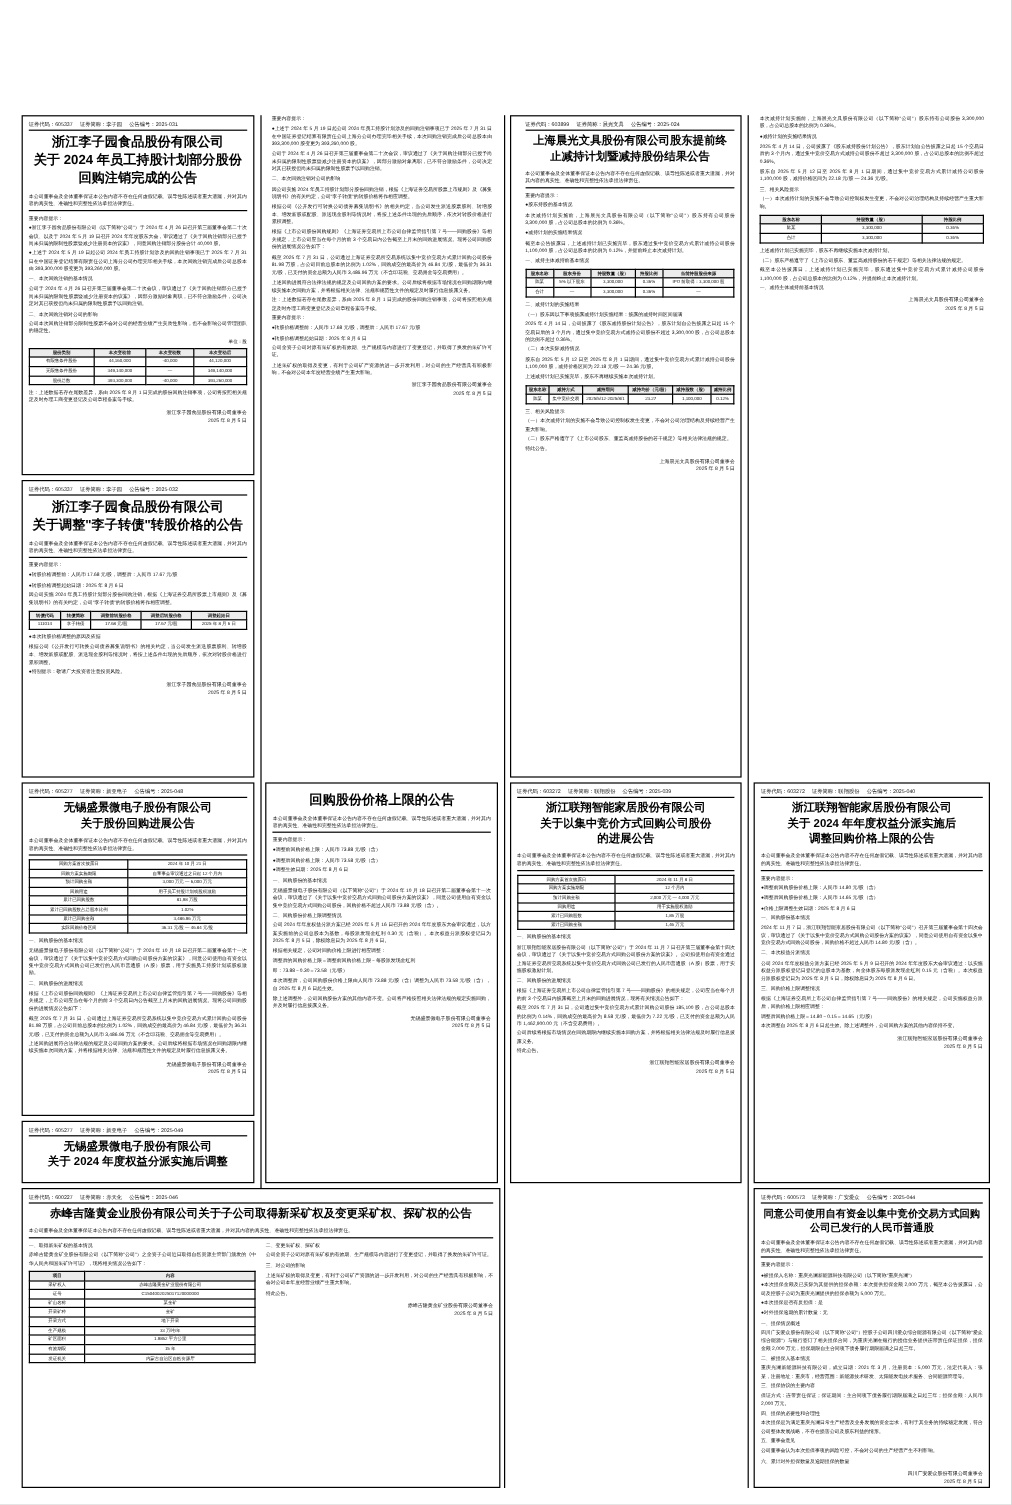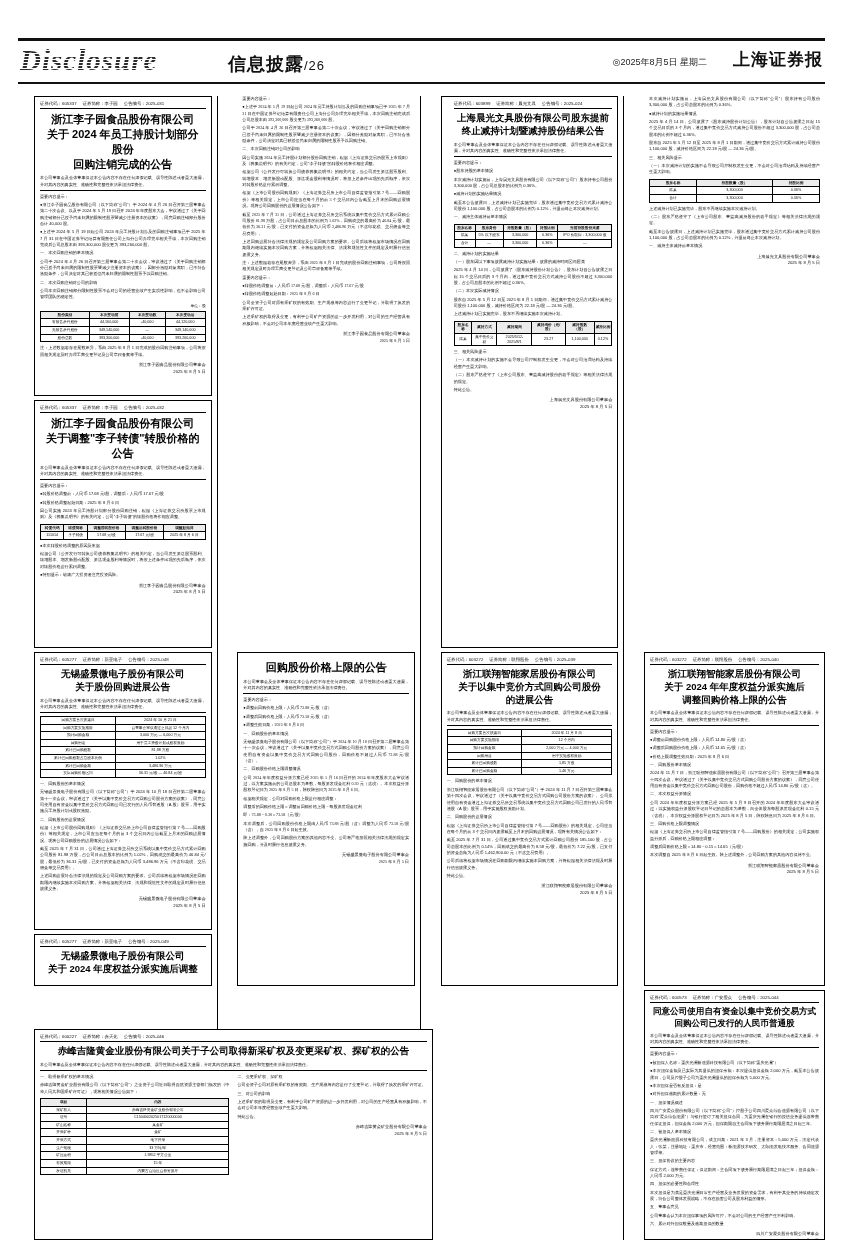--- a/index.html
+++ b/index.html
@@ -20,27 +20,27 @@
   }
   .mast-cn{position:absolute;left:210px;top:14px;font-size:18px;font-weight:bold;color:#111;letter-spacing:1px;}
   .mast-pg{font-size:13px;font-weight:normal;}
   .mast-right{position:absolute;right:118px;top:18px;font-size:9px;color:#222;}
   .mast-paper{position:absolute;right:2px;top:10px;font-size:17px;font-weight:bold;color:#111;
     font-family:"Liberation Serif","DejaVu Serif",serif;letter-spacing:1px;}
   
   .sheet{position:absolute;left:18px;right:18px;top:96px;bottom:14px;}
   .col{position:absolute;top:0;bottom:0;}
   .c1{left:0;width:24%;}
-  .c2{left:25.2%;width:24%;font-family:Liberation Serif, serif;}
+  .c2{left:25.2%;width:24%;}
   .c3{left:50.4%;width:24%;}
   .c4{left:75.6%;width:24.4%;}
   .vline{position:absolute;top:0;bottom:0;width:1px;background:#000;}
   .v1{left:24.6%;} .v2{left:49.8%;} .v3{left:75.0%;}
   
-  .art{position:absolute;left:16px;right:0;border:1px solid #000;box-sizing:border-box;
+  .art{position:absolute;left:0;right:0;border:1px solid #000;box-sizing:border-box;
        padding:4px 5px 5px 5px;overflow:hidden;background:#fff;}
   .code-line{display:flex;gap:6px;font-size:4.4px;color:#111;border-bottom:1px solid #000;
        padding-bottom:2px;margin-bottom:3px;letter-spacing:0;}
   .code-line span{white-space:nowrap;}
   h1.t{font-size:11px;line-height:1.35;text-align:center;margin:3px 2px 4px 2px;font-weight:bold;color:#000;}
   h1.t.sm{font-size:9.5px;}
   h1.t.xs{font-size:8.6px;}
   .legal{font-size:4.1px;line-height:1.5;text-align:justify;color:#111;margin:0 0 3px 0;
         border-bottom:1px solid #000;padding-bottom:2px;}
   p.b{font-size:4.1px;line-height:1.55;text-align:justify;color:#111;margin:0 0 2px 0;}
@@ -49,30 +49,20 @@
   table.g td,table.g th{border:1px solid #000;font-size:3.7px;padding:1px 1px;color:#111;
         line-height:1.25;text-align:center;font-weight:normal;}
   table.g th{background:#ececec;font-weight:bold;}
   .unit{font-size:3.8px;text-align:right;margin:1px 0;}
 </style>
 </head>
 <body>
 
 <div id="page">
 
-  <div class="masthead">
-    <div class="mast-rule-top"></div>
-    <div class="disclosure">Disclosure</div>
-    <div class="mast-cn">
-      <span>信息披露</span><span class="mast-pg">/26</span>
-    </div>
-    <div class="mast-right">◎2025年8月5日 星期二</div>
-    <div class="mast-paper">上海证券报</div>
-    <div class="mast-rule-bot"></div>
-  </div>
 
   <div class="sheet">
     <div class="vline v1"></div>
     <div class="vline v2"></div>
     <div class="vline v3"></div>
 
     <div class="col c1">
 
       <div class="art" style="top:0;height:300px;">
         <div class="code-line">
@@ -213,21 +203,21 @@
 
       <div class="art" style="top:838px;height:52px;">
         <div class="code-line">
           <span>证券代码：605277</span>
           <span>证券简称：新亚电子</span>
           <span>公告编号：2025-049</span>
         </div>
         <h1 class="t sm">无锡盛景微电子股份有限公司<br>关于 2024 年度权益分派实施后调整</h1>
       </div>
 
-      <div class="art" style="top:894px;bottom:0;width:206%;margin-top:39px;">
+      <div class="art" style="top:894px;bottom:0;width:206%;">
         <div class="code-line">
           <span>证券代码：600227</span>
           <span>证券简称：赤天化</span>
           <span>公告编号：2025-046</span>
         </div>
         <h1 class="t sm">赤峰吉隆黄金业股份有限公司关于子公司取得新采矿权及变更采矿权、探矿权的公告</h1>
         <div class="legal">本公司董事会及全体董事保证本公告内容不存在任何虚假记载、误导性陈述或者重大遗漏，并对其内容的真实性、准确性和完整性依法承担法律责任。</div>
         <div style="display:flex;gap:8px;">
           <div style="width:50%;">
             <p class="b">一、取得新采矿权的基本情况</p>

